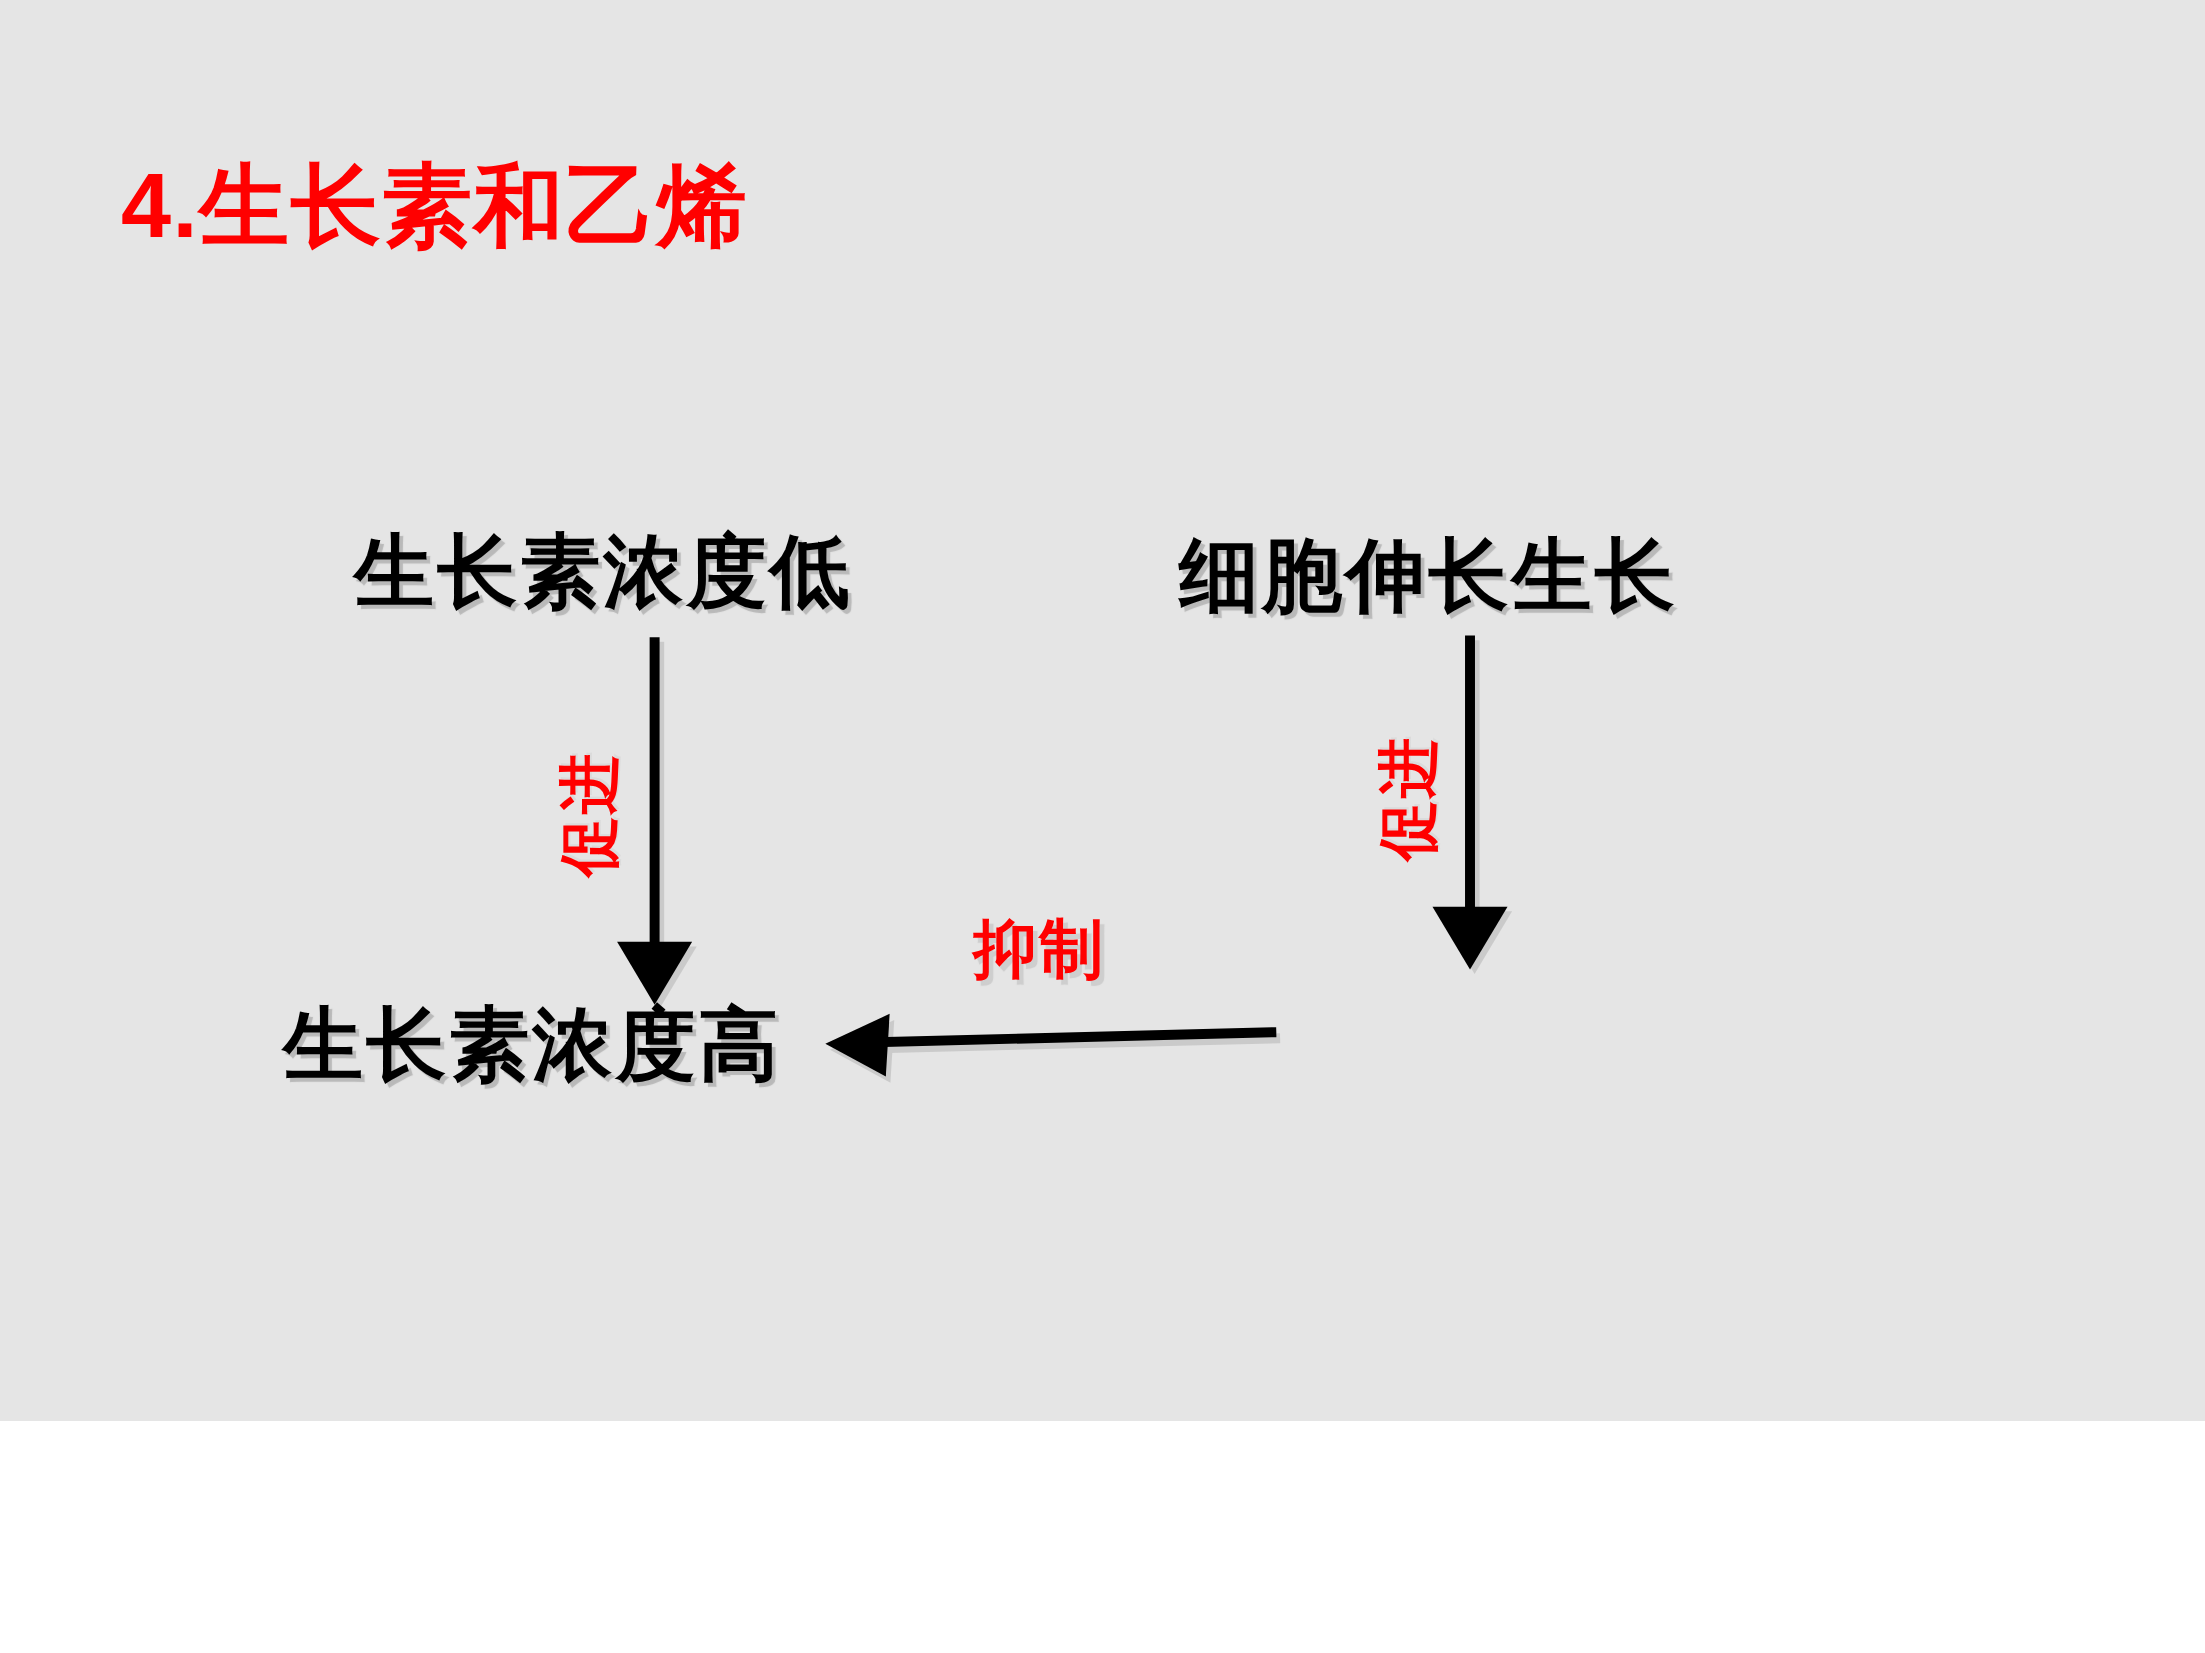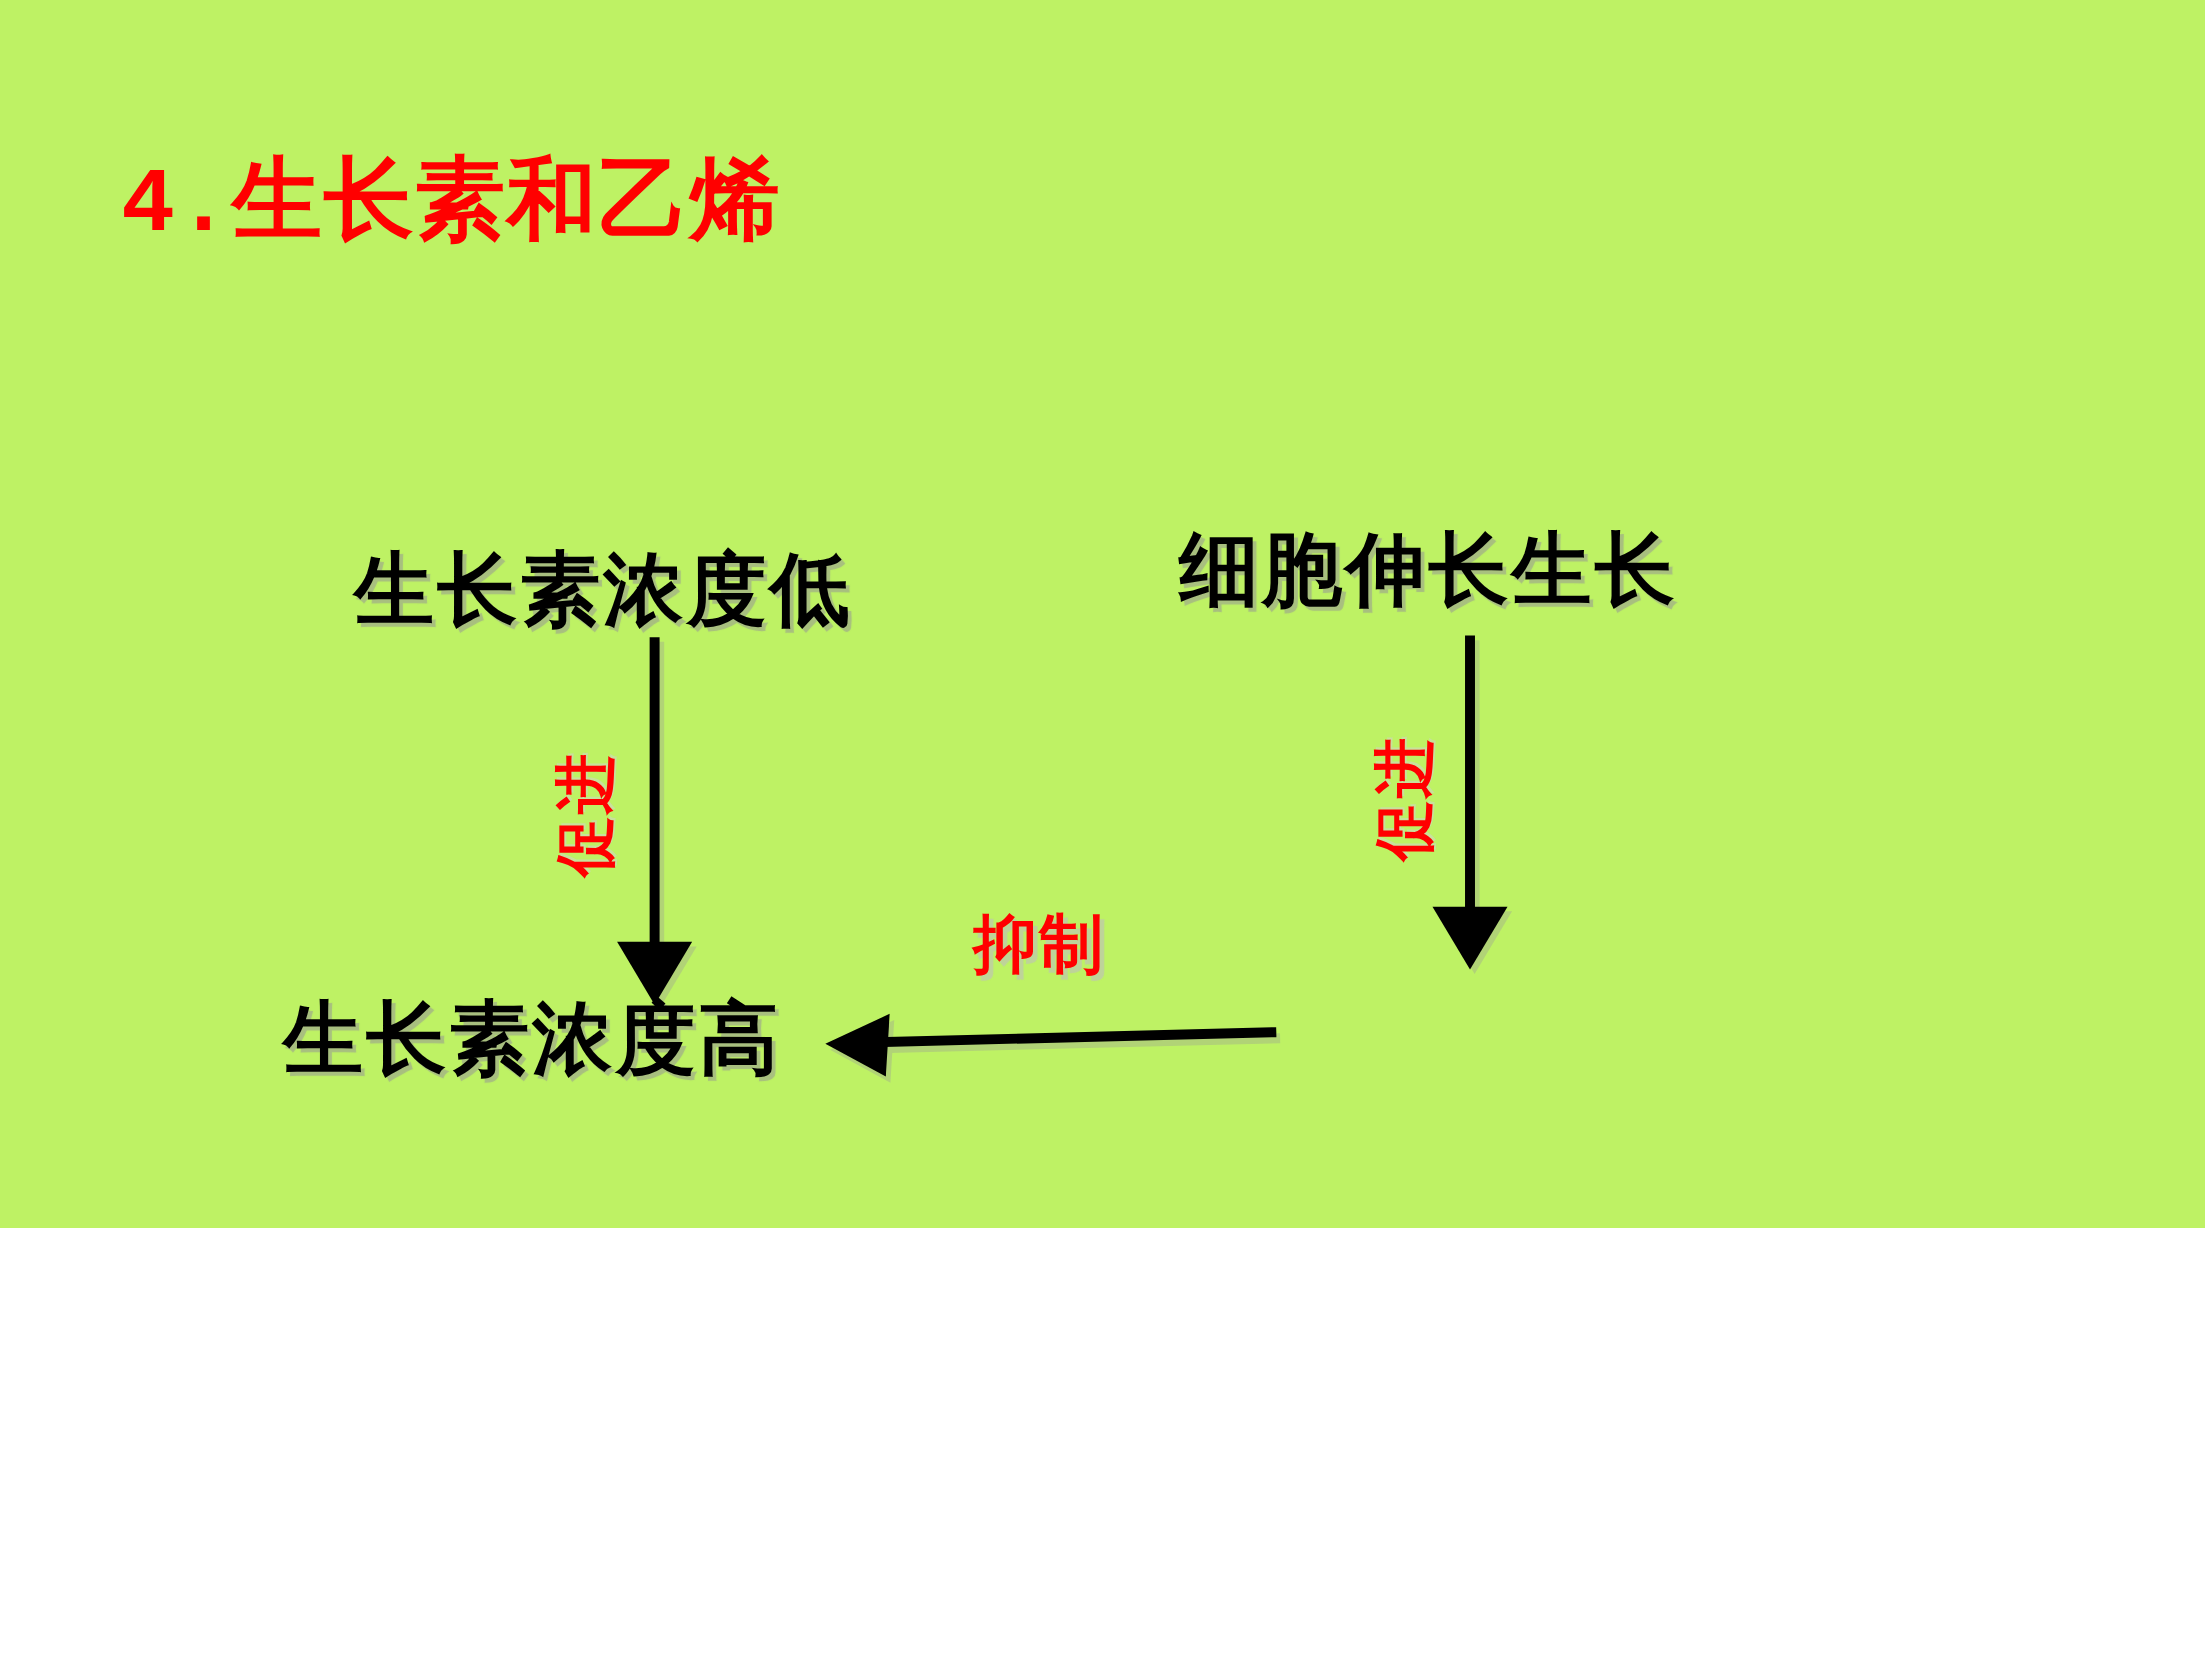--- a/index.html
+++ b/index.html
@@ -3,24 +3,24 @@
 <meta charset="utf-8">
 <style>
   html, body {
     margin: 0;
     padding: 0;
     background: #ffffff;
   }
   #stage {
     position: relative;
     width: 2205px;
-    height: 1228px;
-    background: #bef264;
+    height: 1421px;
+    background: #e5e5e5;
     overflow: hidden;
-    font-family: Liberation Mono, monospace;
+    font-family: Liberation Sans, sans-serif;
   }
 
   
   .title {
     position: absolute;
     left: 121px;
     top: 159px;
     font-size: 90px;
     font-weight: 700;
     color: #ff0000;
@@ -43,21 +43,21 @@
     letter-spacing: 3.1px;
     text-shadow: 3.8px 3.8px 0.8px rgba(150,150,150,0.55);
   }
   .node-red {
     color: #fa0000;
     font-size: 86px;
     letter-spacing: 3.1px;
     text-shadow: 4.6px 4.6px 0.8px rgba(200,200,200,0.55);
   }
 
-  #node-auxin-low  { left: 354px;  top: 556px; }
+  #node-auxin-low  { left: 354px;  top: 532px; }
   #node-auxin-high { left: 1179px; top: 536px; }
   #node-cell-elong { left: 283px;  top: 1005px; }
   #node-ethylene   { left: 1296px; top: 992px; }
 
   
   .edge-label {
     position: absolute;
     white-space: nowrap;
     font-weight: 700;
     color: #ff0000;

